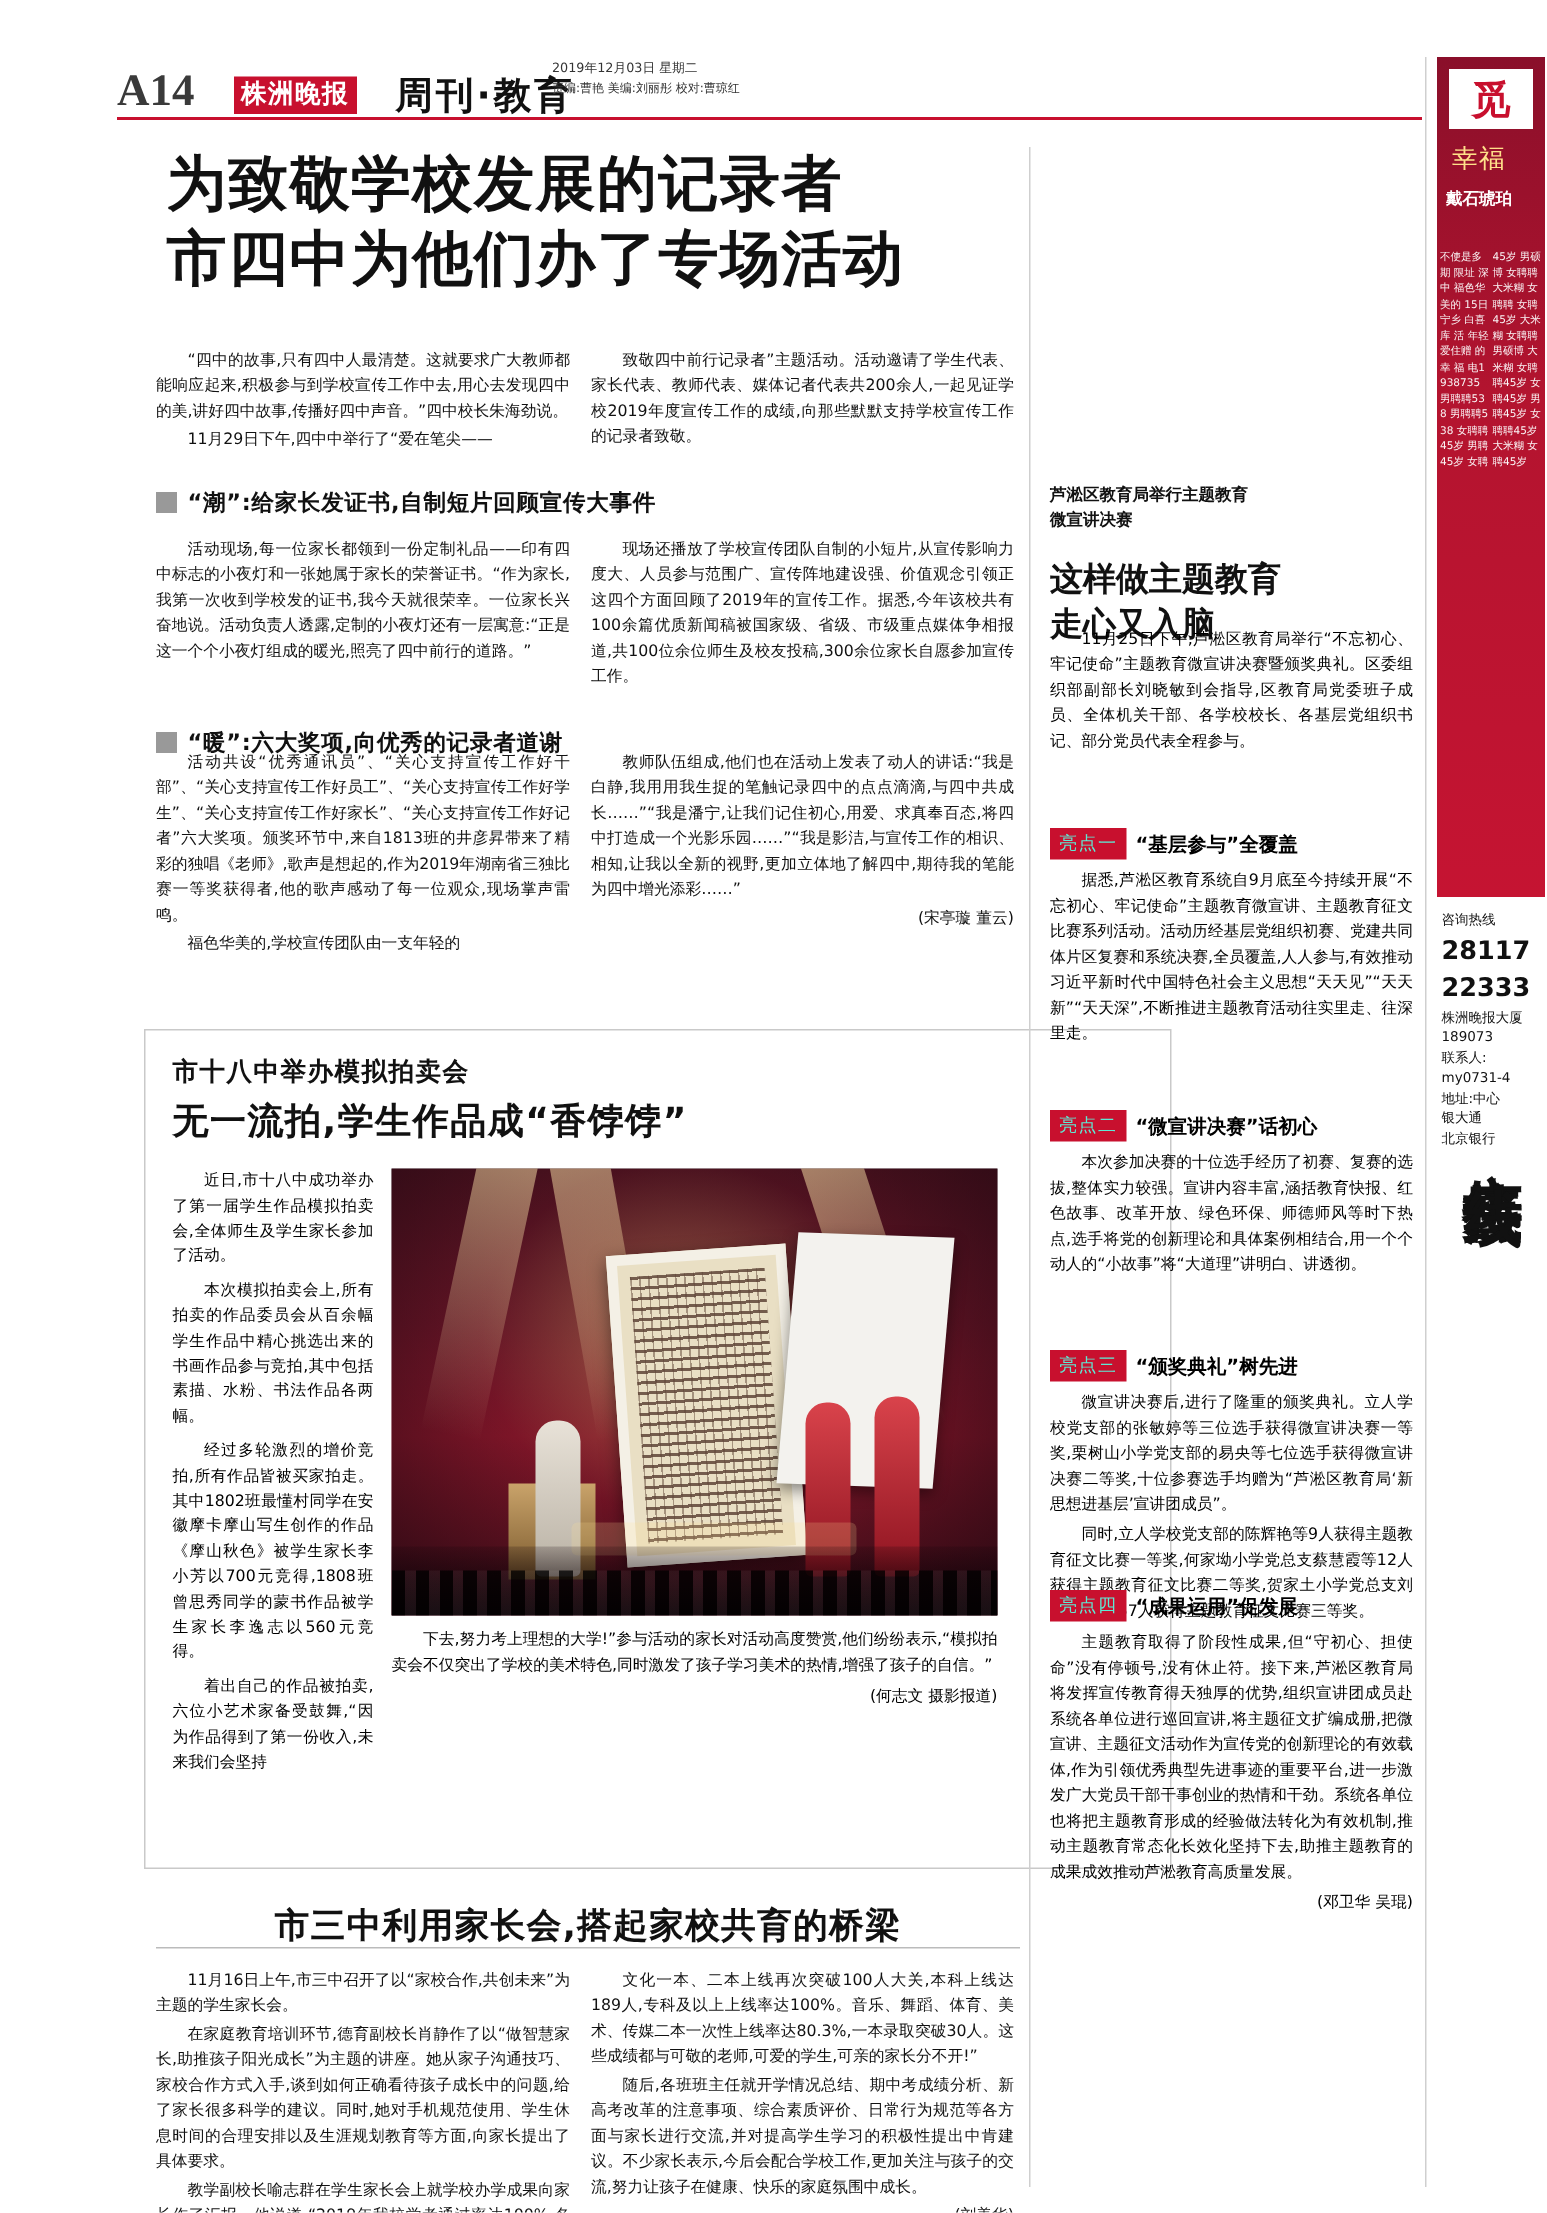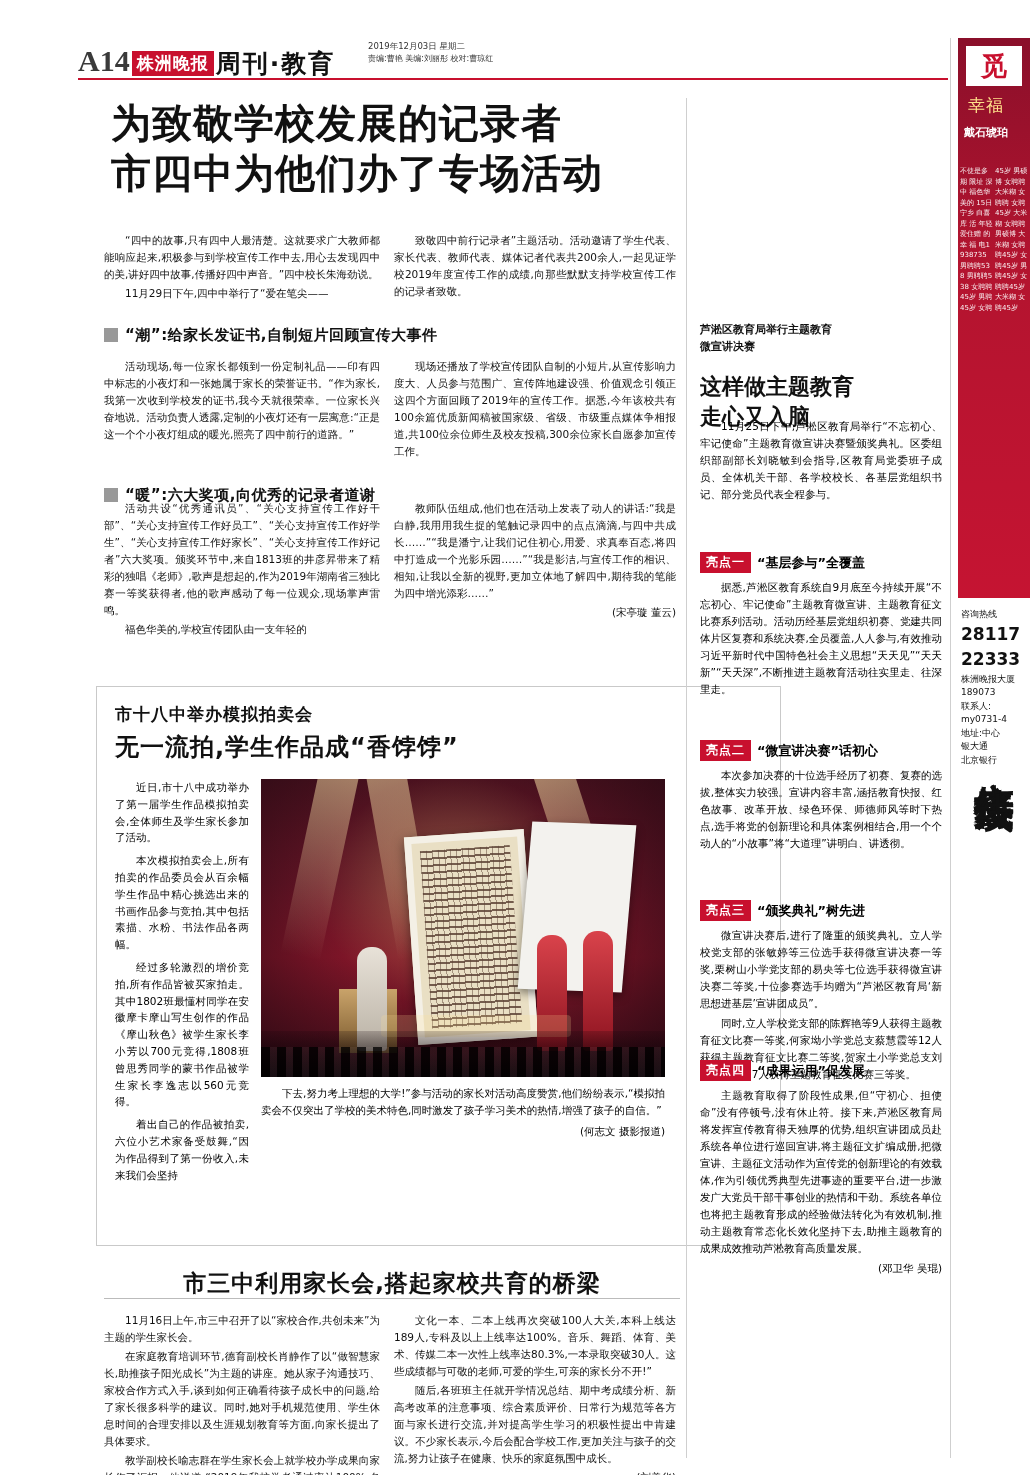--- a/index.html
+++ b/index.html
@@ -10,21 +10,21 @@
     font-family:"DejaVu Sans", sans-serif;
     color:#000;
     position:relative;
     overflow:hidden;
   }
   .page { position:relative; width:1031px; height:1475px; }
 
   
   .masthead {
     position:absolute; left:78px; top:38px; width:600px; height:38px;
-    display:flex; align-items:flex-end; gap:2px;
+    display:flex; align-items:flex-end; gap:26px;
   }
   .folio {
     font-family:"Liberation Serif", serif;
     font-size:30px; font-weight:bold; color:#3a3a3a; line-height:1;
   }
   .paper-logo {
     background:#c8102e; color:#fff; font-family:"DejaVu Sans", sans-serif;
     font-size:17px; font-weight:bold; padding:3px 5px; letter-spacing:1px;
     line-height:1.1;
   }
@@ -179,21 +179,21 @@
   .r-hd {
     position:absolute; left:700px; top:372px; width:242px;
     font-size:22px; font-weight:bold; line-height:1.35; color:#111;
   }
   .r-body { position:absolute; left:700px; top:418px; width:242px; font-size:10.5px; line-height:1.62; text-align:justify; }
   .r-body p { margin:0 0 3px 0; text-indent:2em; }
 
   .hl { position:absolute; left:700px; width:242px; }
   .hl-head { display:flex; align-items:center; gap:6px; font-size:13px; font-weight:bold; }
   .hl-tag {
-    background:#c8102e; color:#ffffff; font-size:12px; font-weight:bold;
+    background:#c8102e; color:#5eead4; font-size:12px; font-weight:normal;
     padding:2px 6px; letter-spacing:1px; white-space:nowrap;
   }
   .hl-body { margin-top:6px; font-size:10.5px; line-height:1.62; text-align:justify; }
   .hl-body p { margin:0 0 3px 0; text-indent:2em; }
   .hl1 { top:552px; }
   .hl2 { top:740px; }
   .hl3 { top:900px; }
   .hl4 { top:1060px; }
 
   

